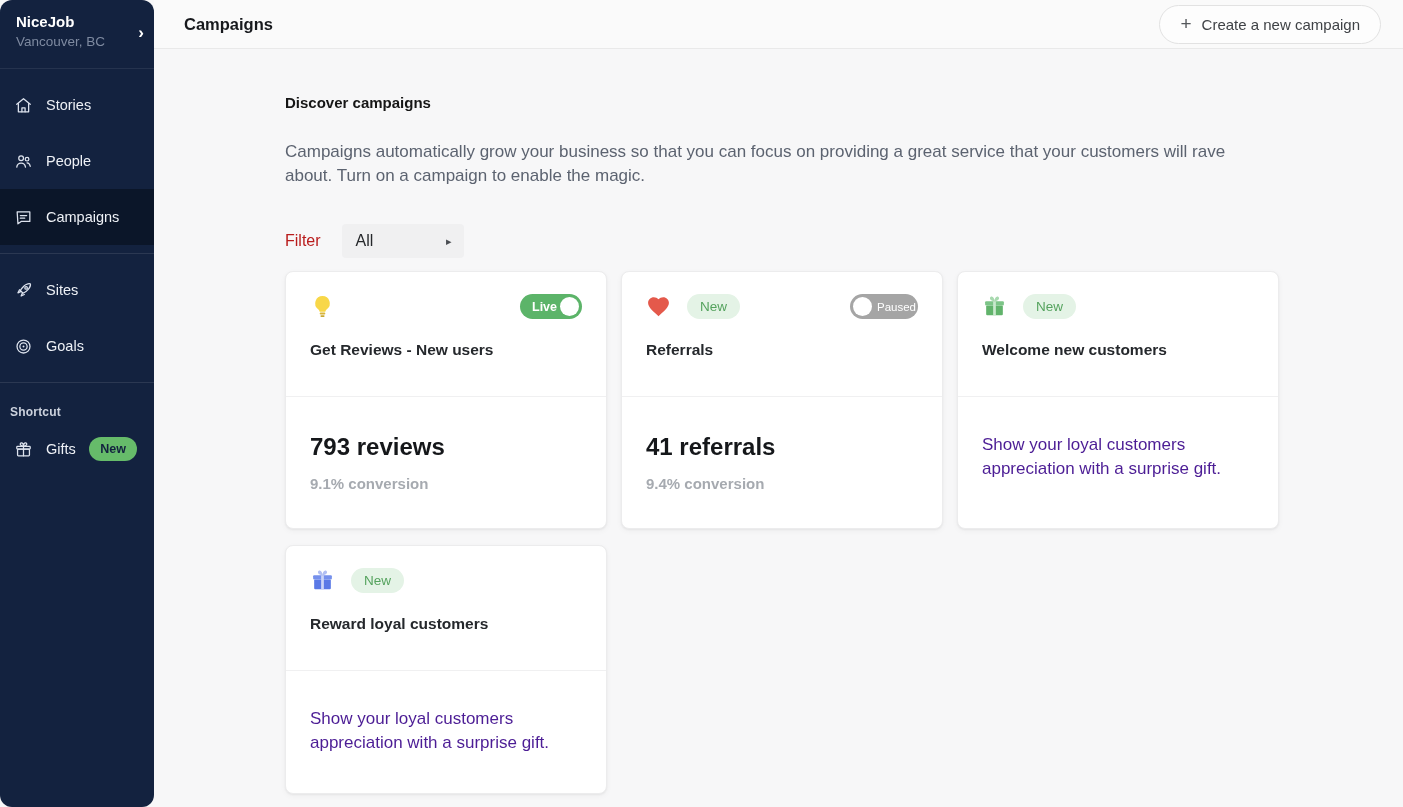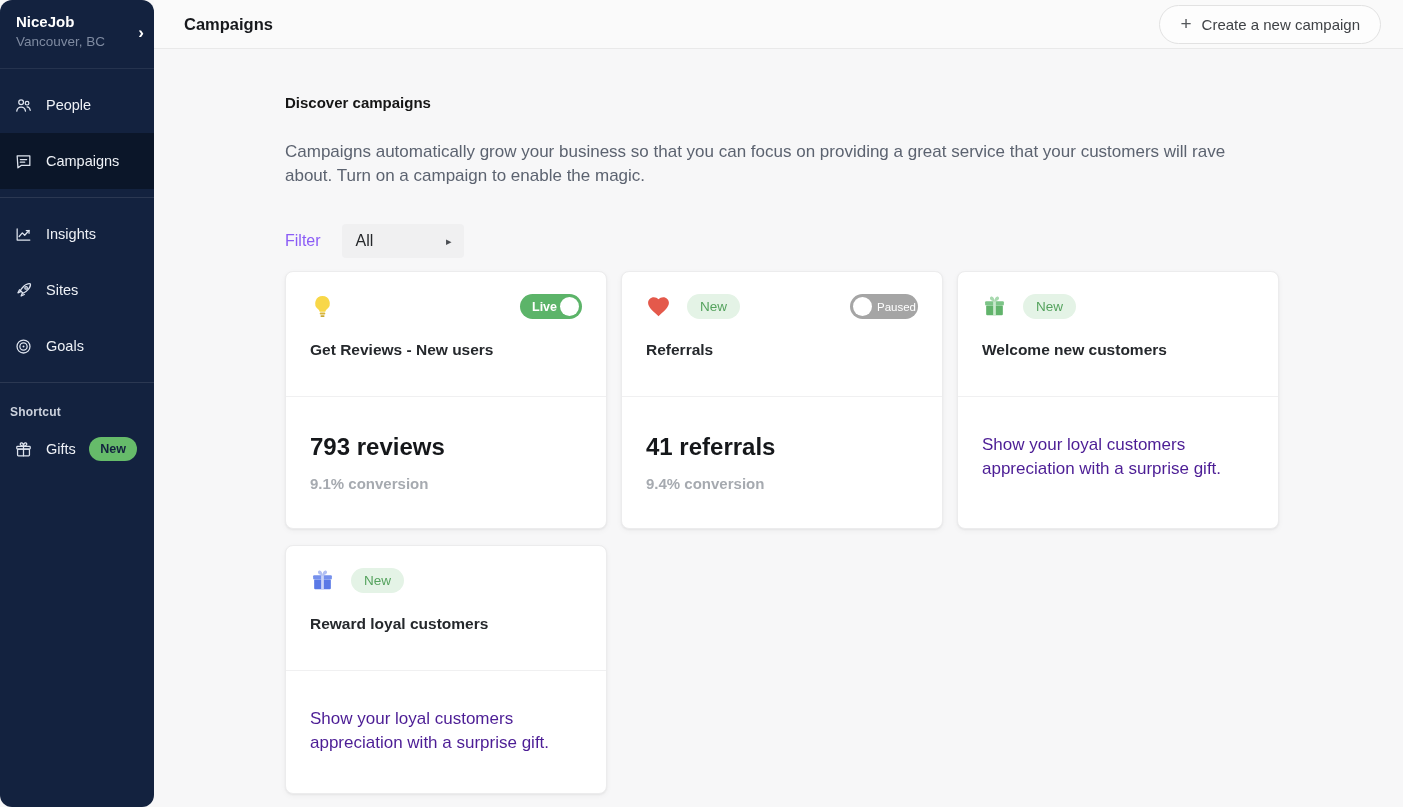--- a/index.html
+++ b/index.html
@@ -35,21 +35,21 @@
     background:#fdfdfd; border:1px solid #e2e2e2; border-radius:21px; height:39px;
     padding:0 20px; font-size:15px; color:#3f4246; cursor:pointer;
     font-family:"Liberation Sans", sans-serif; }
   .create-btn .plus{ font-size:19px; color:#55585c; font-weight:400; line-height:1; margin-top:-2px; }
 
   .content{ padding-top:45px; padding-left:131px; width:1249px; }
   .section-title{ font-size:15px; font-weight:bold; color:#161616; }
   .section-desc{ margin-top:29px; font-size:17px; color:#5c6370; line-height:24px; width:952px; }
 
   .filter-row{ margin-top:36px; display:flex; align-items:center; gap:21px; }
-  .filter-label{ font-size:16px; color:#8b5cf6; }
+  .filter-label{ font-size:16px; color:#b91c1c; }
   .filter-select{ width:122px; height:34px; background:#f0f0f1; border-radius:4px;
     display:flex; align-items:center; padding:0 12px 0 14px; font-size:16px;
     color:#26282b; cursor:pointer; }
   .filter-select .caret{ margin-left:auto; font-size:11px; color:#4a4d52; }
 
   .grid{ margin-top:13px; display:grid; grid-template-columns:repeat(3,322px);
     column-gap:14px; row-gap:16px; }
   .card{ background:#ffffff; border:1px solid #ececed; border-radius:8px;
     box-shadow:0 1px 2px rgba(0,0,0,0.05), 0 2px 6px rgba(0,0,0,0.04); overflow:hidden; }
   .card-top{ height:124px; padding:21px 24px 0; }
@@ -83,20 +83,30 @@
         <div class="sb-app">NiceJob</div>
         <div class="sb-loc">Vancouver, BC</div>
       </div>
       <span class="sb-chev">›</span>
     </div>
 
     <nav class="sb-nav">
       <div class="sb-item">
         <span class="icn">
           <svg viewBox="0 0 24 24">
+              <path d="M3.5 10.5 12 3.5l8.5 7"></path>
+              <path d="M5.5 9.5V20h13V9.5"></path>
+              <path d="M10 20v-5h4v5"></path>
+            </svg>
+        </span>
+        <span>Stories</span>
+      </div>
+      <div class="sb-item">
+        <span class="icn">
+          <svg viewBox="0 0 24 24">
               <circle cx="9" cy="8" r="3"></circle>
               <path d="M3.5 19c.5-3.5 3-5 5.5-5s5 1.5 5.5 5"></path>
               <circle cx="16.5" cy="9" r="2.3"></circle>
               <path d="M16.5 13.6c2 .2 3.6 1.6 4 4.4"></path>
             </svg>
         </span>
         <span>People</span>
       </div>
       <div class="sb-item active">
         <span class="icn">
@@ -104,30 +114,20 @@
               <path d="M4 5h16v12H9l-4 3z"></path>
               <path d="M8 9.5h8"></path>
               <path d="M8 12.8h5.5"></path>
             </svg>
         </span>
         <span>Campaigns</span>
       </div>
 
       <hr class="sb-div">
 
-      <div class="sb-item">
-        <span class="icn">
-          <svg viewBox="0 0 24 24">
-              <path d="M4 5v14h16"></path>
-              <path d="M6.5 14.5 10.5 10l3 3 5.5-6"></path>
-              <path d="M15.5 7H19v3.5"></path>
-            </svg>
-        </span>
-        <span>Insights</span>
-      </div>
       <div class="sb-item">
         <span class="icn">
           <svg viewBox="0 0 24 24">
               <path d="M13.5 5.5C16 3.3 19.5 3 20.5 3.5c.5 1-.3 4.5-2.5 7-2 2.3-4.5 4.2-6.5 5L8 12c.8-2 3.3-4.3 5.5-6.5z"></path>
               <circle cx="15.3" cy="8.7" r="1.6"></circle>
               <path d="M8.5 13.5 5 15l2-4"></path>
               <path d="M10.5 15.5 9 19l4-2"></path>
             </svg>
         </span>
         <span>Sites</span>

